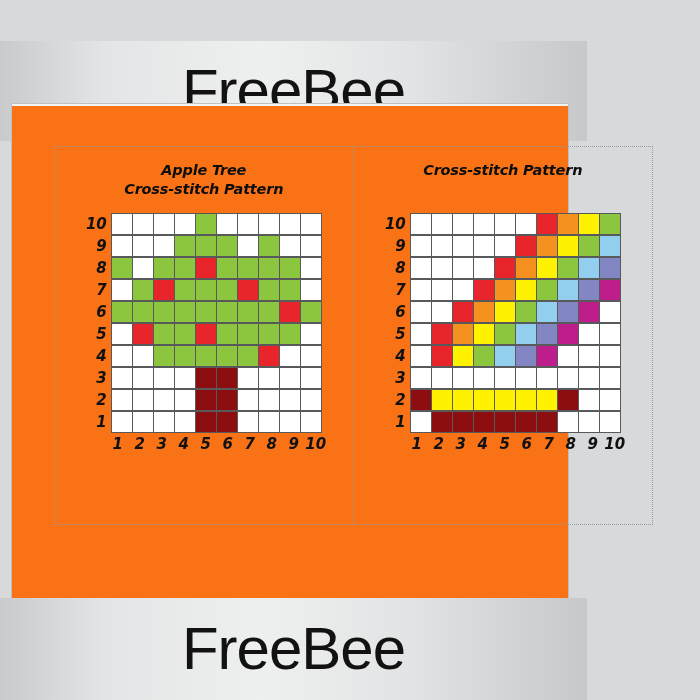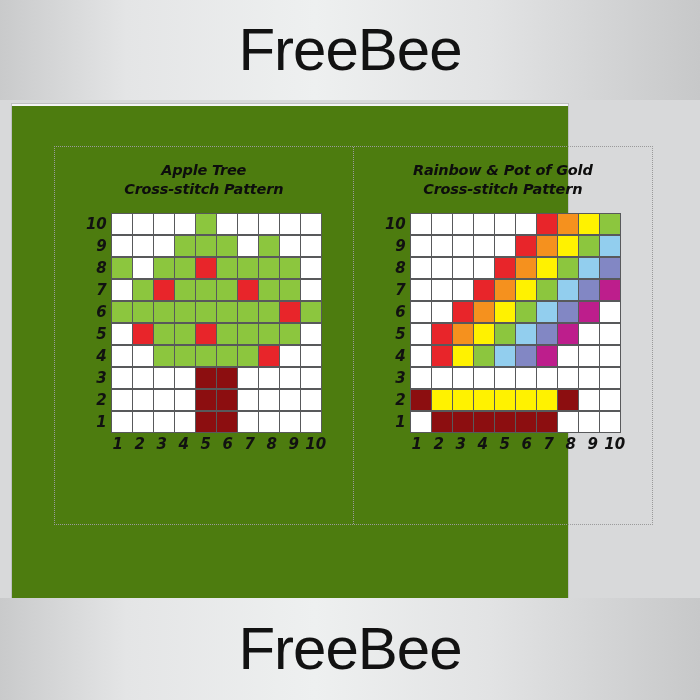--- a/index.html
+++ b/index.html
@@ -5,35 +5,35 @@
   html,body{margin:0;padding:0;}
   body{
     width:700px;height:700px;overflow:hidden;
     font-family:"Liberation Sans",sans-serif;
     background:#d8d9da;
   }
   .screen{position:relative;width:700px;height:700px;}
 
   
   .banner{
-    position:absolute;left:0;width:700px;
+    position:absolute;left:0;width:587px;
     background:linear-gradient(90deg,#c9cacb 0%,#e4e5e6 18%,#eef0f0 45%,#e2e3e4 70%,#c7c8c9 100%);
-    display:flex;align-items:center;justify-content:center;
+    display:flex;align-items:center;justify-content:center;margin-top:41px;
   }
   .banner.top{top:0;height:100px;}
   .banner.bottom{bottom:0;height:102px;}
   .banner-text{
     font-size:60px;letter-spacing:-1px;color:#121212;
     font-family:"Liberation Sans",sans-serif;font-weight:400;line-height:1;
   }
 
   
   .sheet{
     position:absolute;left:12px;top:104px;width:556px;height:492px;
-    background:#4d7c0f;
+    background:#f97316;
     border-top:2px solid #f4f5f5;
     box-shadow:0 0 0 1px #bfc0c1;
   }
 
   
   .content-frame{
     position:absolute;left:42px;top:40px;width:597px;height:377px;
     border:1px dotted #9a9a9a;
     display:flex;
   }
@@ -278,21 +278,20 @@
                 <div class="xlab">8</div>
                 <div class="xlab">9</div>
                 <div class="xlab">10</div>
               </div>
             </div>
         </div>
       </div>
 
       <div class="panel">
         <div class="panel-title">
-          <div>Rainbow &amp; Pot of Gold</div>
           <div>Cross-stitch Pattern</div>
         </div>
         <div class="grid-wrap">
           <div class="grid-box">
               <div class="grid-row">
                 <div class="ylab">10</div>
                 <div class="cells">
                   <div class="cell" style="background: rgb(255, 255, 255);"></div>
                   <div class="cell" style="background: rgb(255, 255, 255);"></div>
                   <div class="cell" style="background: rgb(255, 255, 255);"></div>

